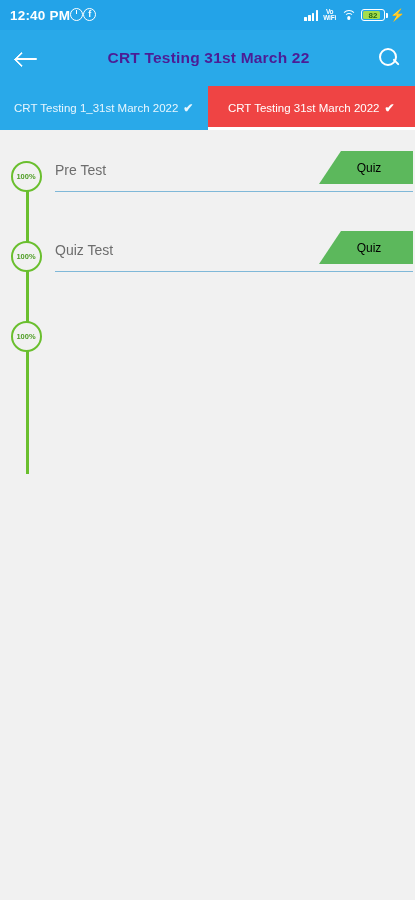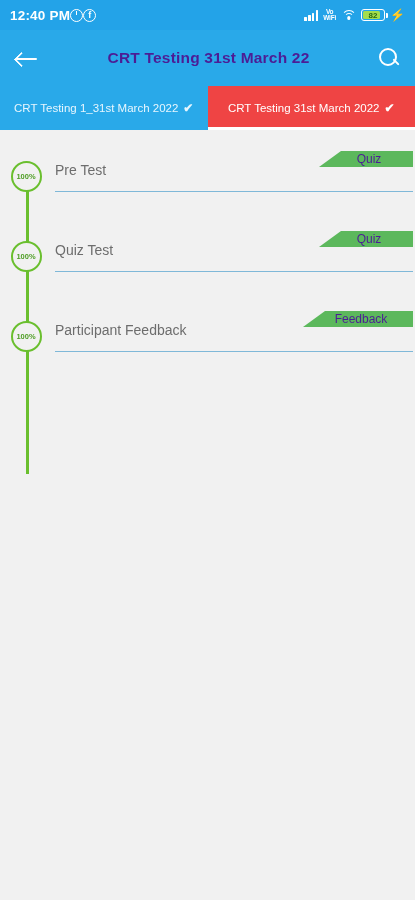--- a/index.html
+++ b/index.html
@@ -25,21 +25,20 @@
     background: #23a3e8;
     display: flex;
     align-items: center;
     justify-content: space-between;
     padding: 0 10px;
     color: #ffffff;
     flex: 0 0 30px;
   }
   .status-left {
     display: flex;
-    align-items: center;
   }
   .status-time {
     font-size: 13.5px;
     font-weight: bold;
     letter-spacing: 0.2px;
   }
   .status-ico {
     width: 13px; height: 13px;
     border-radius: 50%;
     border: 1.6px solid #ffffff;
@@ -290,23 +289,23 @@
     left: 3px;
     right: 0;
     bottom: 8px;
     height: 1.4px;
     background: #7fb8d8;
   }
   .chip {
     position: absolute;
     right: 0;
     top: -1px;
-    height: 16px;
+    height: 33px;
     background: #5cb85c;
-    color: #4c1d95;
+    color: #000000;
     font-size: 12px;
     display: flex;
     align-items: center;
     justify-content: center;
     padding: 0 20px 0 26px;
     min-width: 94px;
     clip-path: polygon(22px 0, 100% 0, 100% 100%, 0 100%);
     cursor: pointer;
   }
   .chip.feedback { min-width: 110px; }
@@ -382,20 +381,15 @@
         <div class="item-label">Quiz Test</div>
         <div class="underline"></div>
         <div class="chip">Quiz</div>
       </div>
     </div>
 
     <div class="row">
       <div class="pct-wrap">
         <div class="pct">100%</div>
       </div>
-      <div class="item">
-        <div class="item-label">Participant Feedback</div>
-        <div class="underline"></div>
-        <div class="chip feedback">Feedback</div>
-      </div>
     </div>
   </div>
 </div>
 
 </body></html>

